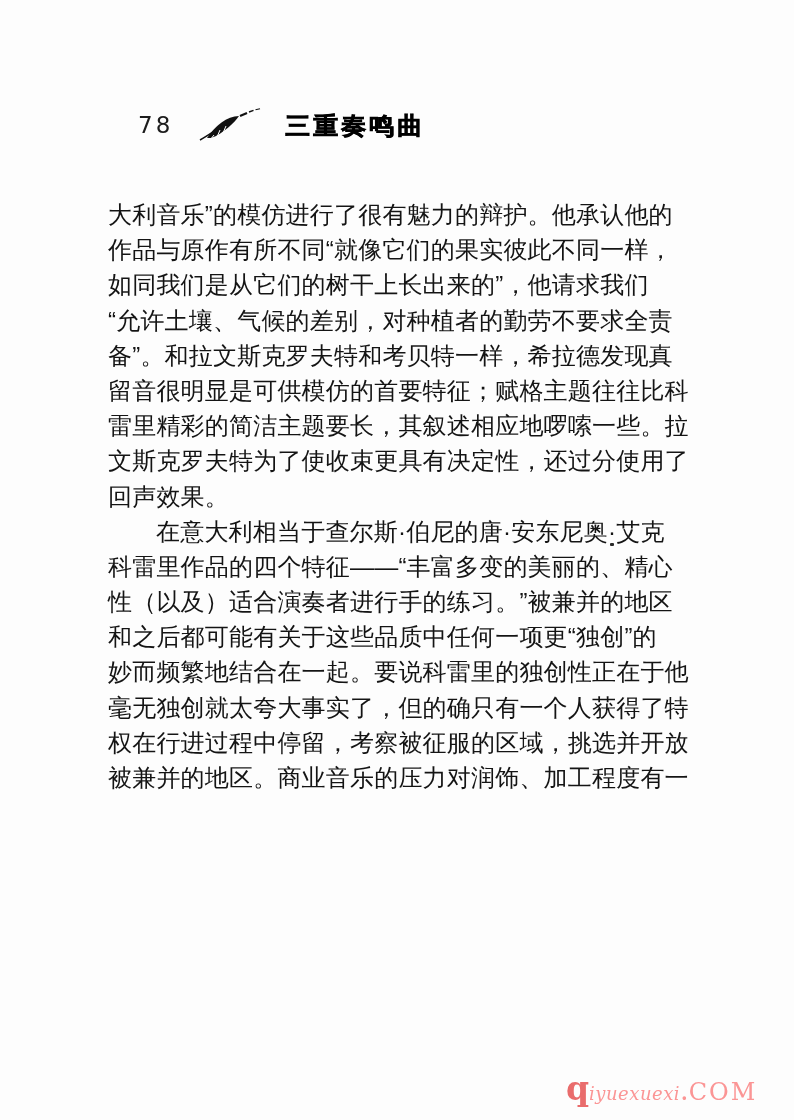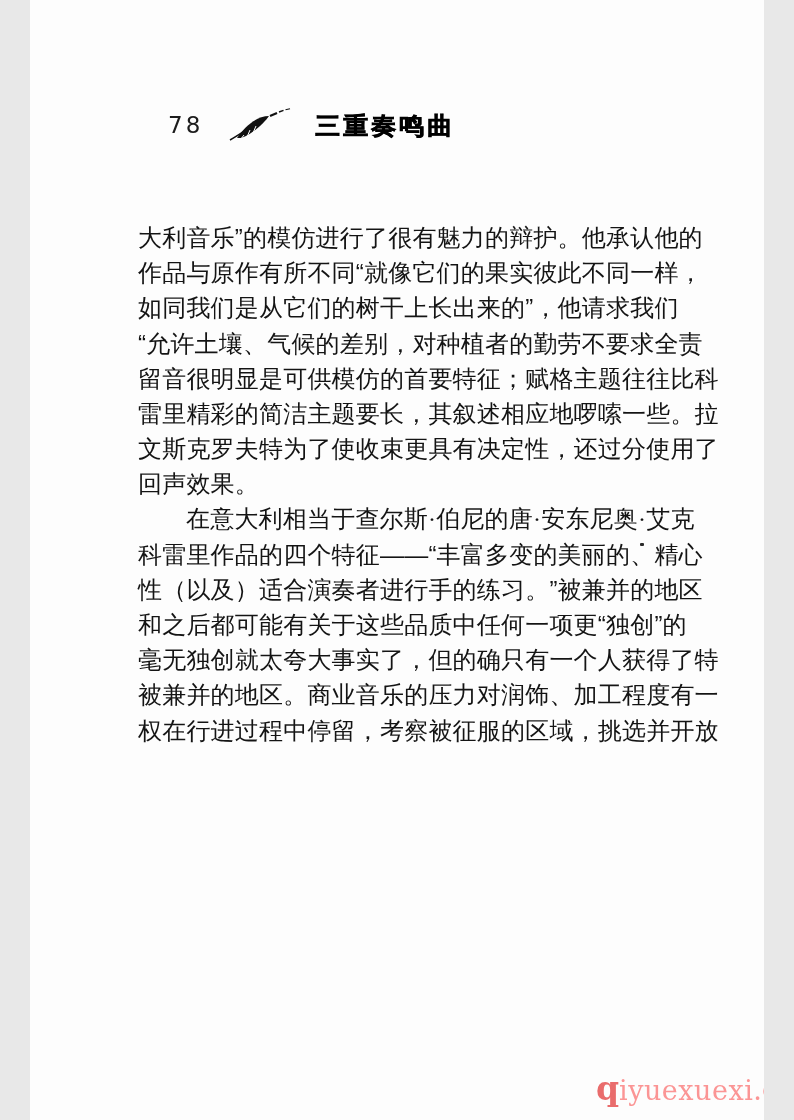--- a/index.html
+++ b/index.html
@@ -1,59 +1,59 @@
 <!DOCTYPE html>
 <html><head>
 <meta charset="utf-8">
 <style>
   html,body { margin:0; padding:0; background:#e8e8e8; }
   .page {
     position:relative;
-    width:734px; height:1120px;
+    width:794px; height:1120px;
     margin:0 auto;
     background:#fdfdfd;
     color:#151515;
     font-family:"Liberation Sans", sans-serif;
     overflow:hidden;
   }
   
   .header { position:absolute; left:138px; top:106px; height:38px; display:flex; align-items:center; }
   .pagenum { font-size:23px; letter-spacing:3px; font-family:"DejaVu Sans", sans-serif; color:#1c1c1c; }
   .quill { margin-left:26px; display:inline-block; line-height:0; }
   .title {
     margin-left:24px;
     font-size:25px;
     font-weight:900;
     letter-spacing:3px;
     color:#000;
     -webkit-text-stroke:0.6px #000;
     transform:scaleY(0.96);
   }
   
-  .textblock { position:absolute; left:108px; top:197px; width:584px;margin-top:23px; }
+  .textblock { position:absolute; left:108px; top:197px; width:584px; }
   .line {
     font-size:24px;
     line-height:35.2px;
     height:35.2px;
     white-space:nowrap;
     letter-spacing:0.2px;
     color:#141414;
   }
-  .indent { text-indent:48px;font-family:Liberation Serif, serif; }
+  .indent { text-indent:48px; }
   
   .speck { position:absolute; left:610px; top:543px; width:4px; height:3px; background:#2a2a2a; border-radius:1px; }
   
   .watermark {
     position:absolute; left:566px; top:1072px;
     font-family:"DejaVu Serif", serif;
     white-space:nowrap;
     line-height:34px;
   }
   .wm-q   { font-size:33px; font-weight:bold; color:#e96c6c; }
-  .wm-mid { font-size:27px; color:#fb9595; letter-spacing:0.5px; }
+  .wm-mid { font-size:18px; color:#fb9595; letter-spacing:0.5px;font-style:italic; }
   .wm-dot { font-size:27px; color:#fb9595; }
   .wm-com { font-size:24px; color:#fb9595; letter-spacing:2px; }
 </style>
 </head>
 <body>
 
 <div class="page">
 
   <div class="header">
     <span class="pagenum">78</span>
@@ -69,33 +69,35 @@
     </span>
     <span class="title">三重奏鸣曲</span>
   </div>
 
   <div class="textblock">
     <div class="para">
       <div class="line">大利音乐”的模仿进行了很有魅力的辩护。他承认他的</div>
       <div class="line">作品与原作有所不同“就像它们的果实彼此不同一样，</div>
       <div class="line">如同我们是从它们的树干上长出来的”，他请求我们</div>
       <div class="line">“允许土壤、气候的差别，对种植者的勤劳不要求全责</div>
+      <div class="line">备”。和拉文斯克罗夫特和考贝特一样，希拉德发现真</div>
       <div class="line">留音很明显是可供模仿的首要特征；赋格主题往往比科</div>
       <div class="line">雷里精彩的简洁主题要长，其叙述相应地啰嗦一些。拉</div>
       <div class="line">文斯克罗夫特为了使收束更具有决定性，还过分使用了</div>
       <div class="line">回声效果。</div>
     </div>
     <div class="para">
       <div class="line indent">在意大利相当于查尔斯·伯尼的唐·安东尼奥·艾克</div>
       <div class="line">科雷里作品的四个特征——“丰富多变的美丽的、精心</div>
       <div class="line">性（以及）适合演奏者进行手的练习。”被兼并的地区</div>
       <div class="line">和之后都可能有关于这些品质中任何一项更“独创”的</div>
+      <div class="line">妙而频繁地结合在一起。要说科雷里的独创性正在于他</div>
       <div class="line">毫无独创就太夸大事实了，但的确只有一个人获得了特</div>
+      <div class="line">权在行进过程中停留，考察被征服的区域，挑选并开放</div>
       <div class="line">被兼并的地区。商业音乐的压力对润饰、加工程度有一</div>
-      <div class="line">权在行进过程中停留，考察被征服的区域，挑选并开放</div>
     </div>
   </div>
 
   <div class="speck"></div>
 
   <div class="watermark">
     <span class="wm-q">q</span><span class="wm-mid">iyuexuexi</span><span class="wm-dot">.</span><span class="wm-com">COM</span>
   </div>
 
 </div>

